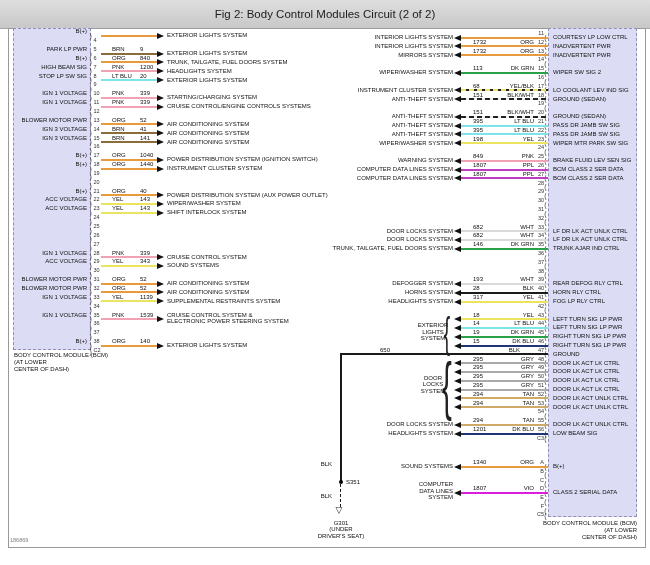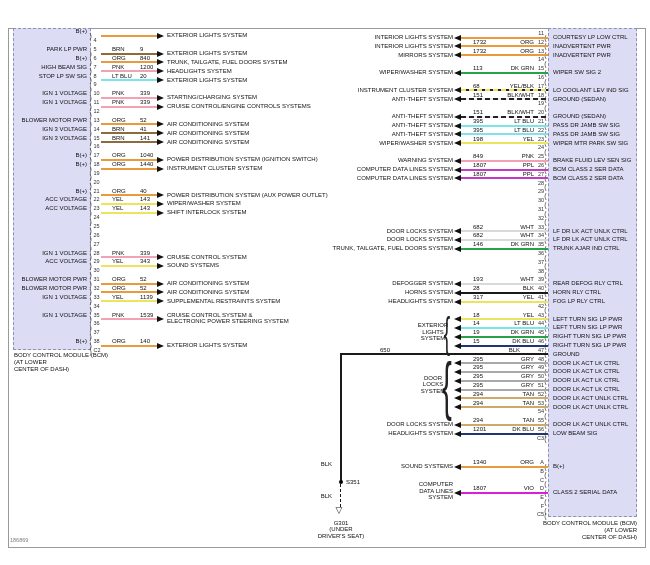--- a/index.html
+++ b/index.html
@@ -26,20 +26,23 @@
   .brace{position:absolute;color:#222;transform:scaleX(.45);transform-origin:center;
          display:flex;align-items:center;justify-content:center;font-weight:100;}
   .dot{position:absolute;width:4px;height:4px;background:#000;border-radius:50%;}
   .dashv{position:absolute;width:0;border-left:1.6px dashed #1a1a1a;}
   .gnd{position:absolute;font-size:9px;color:#222;line-height:9px;}
 </style>
 </head>
 <body>
 
 <div id="stage">
+  <div class="titlebar">
+    <span>Fig 2: Body Control Modules Circuit (2 of 2)</span>
+  </div>
   <div class="border-rect"></div>
   <div class="bcm-box" style="left:13px;top:28px;width:78px;height:322px;"></div>
   <div class="bcm-box" style="left:548px;top:28px;width:89px;height:489px;"></div>
   <div class="t" style="left:10px;top:537px;font-size:5.5px;color:#808080;">186869</div>
 <div class="t brk" style="left: 89.5px; top: 31.5px;">)</div>
     <div class="t pn" style="left: 93.5px; top: 37px;">4</div>
     <div class="t r" style="left: 13px; width: 74px; top: 28px;">B(+)</div>
     <div class="wire" style="left: 101px; width: 56px; top: 34.5px; background: rgb(232, 154, 60);"></div>
     <div class="arrow-r" style="left: 157px; top: 32.5px;"></div>
     <div class="t" style="left: 167px; top: 32px;">EXTERIOR LIGHTS SYSTEM</div>

